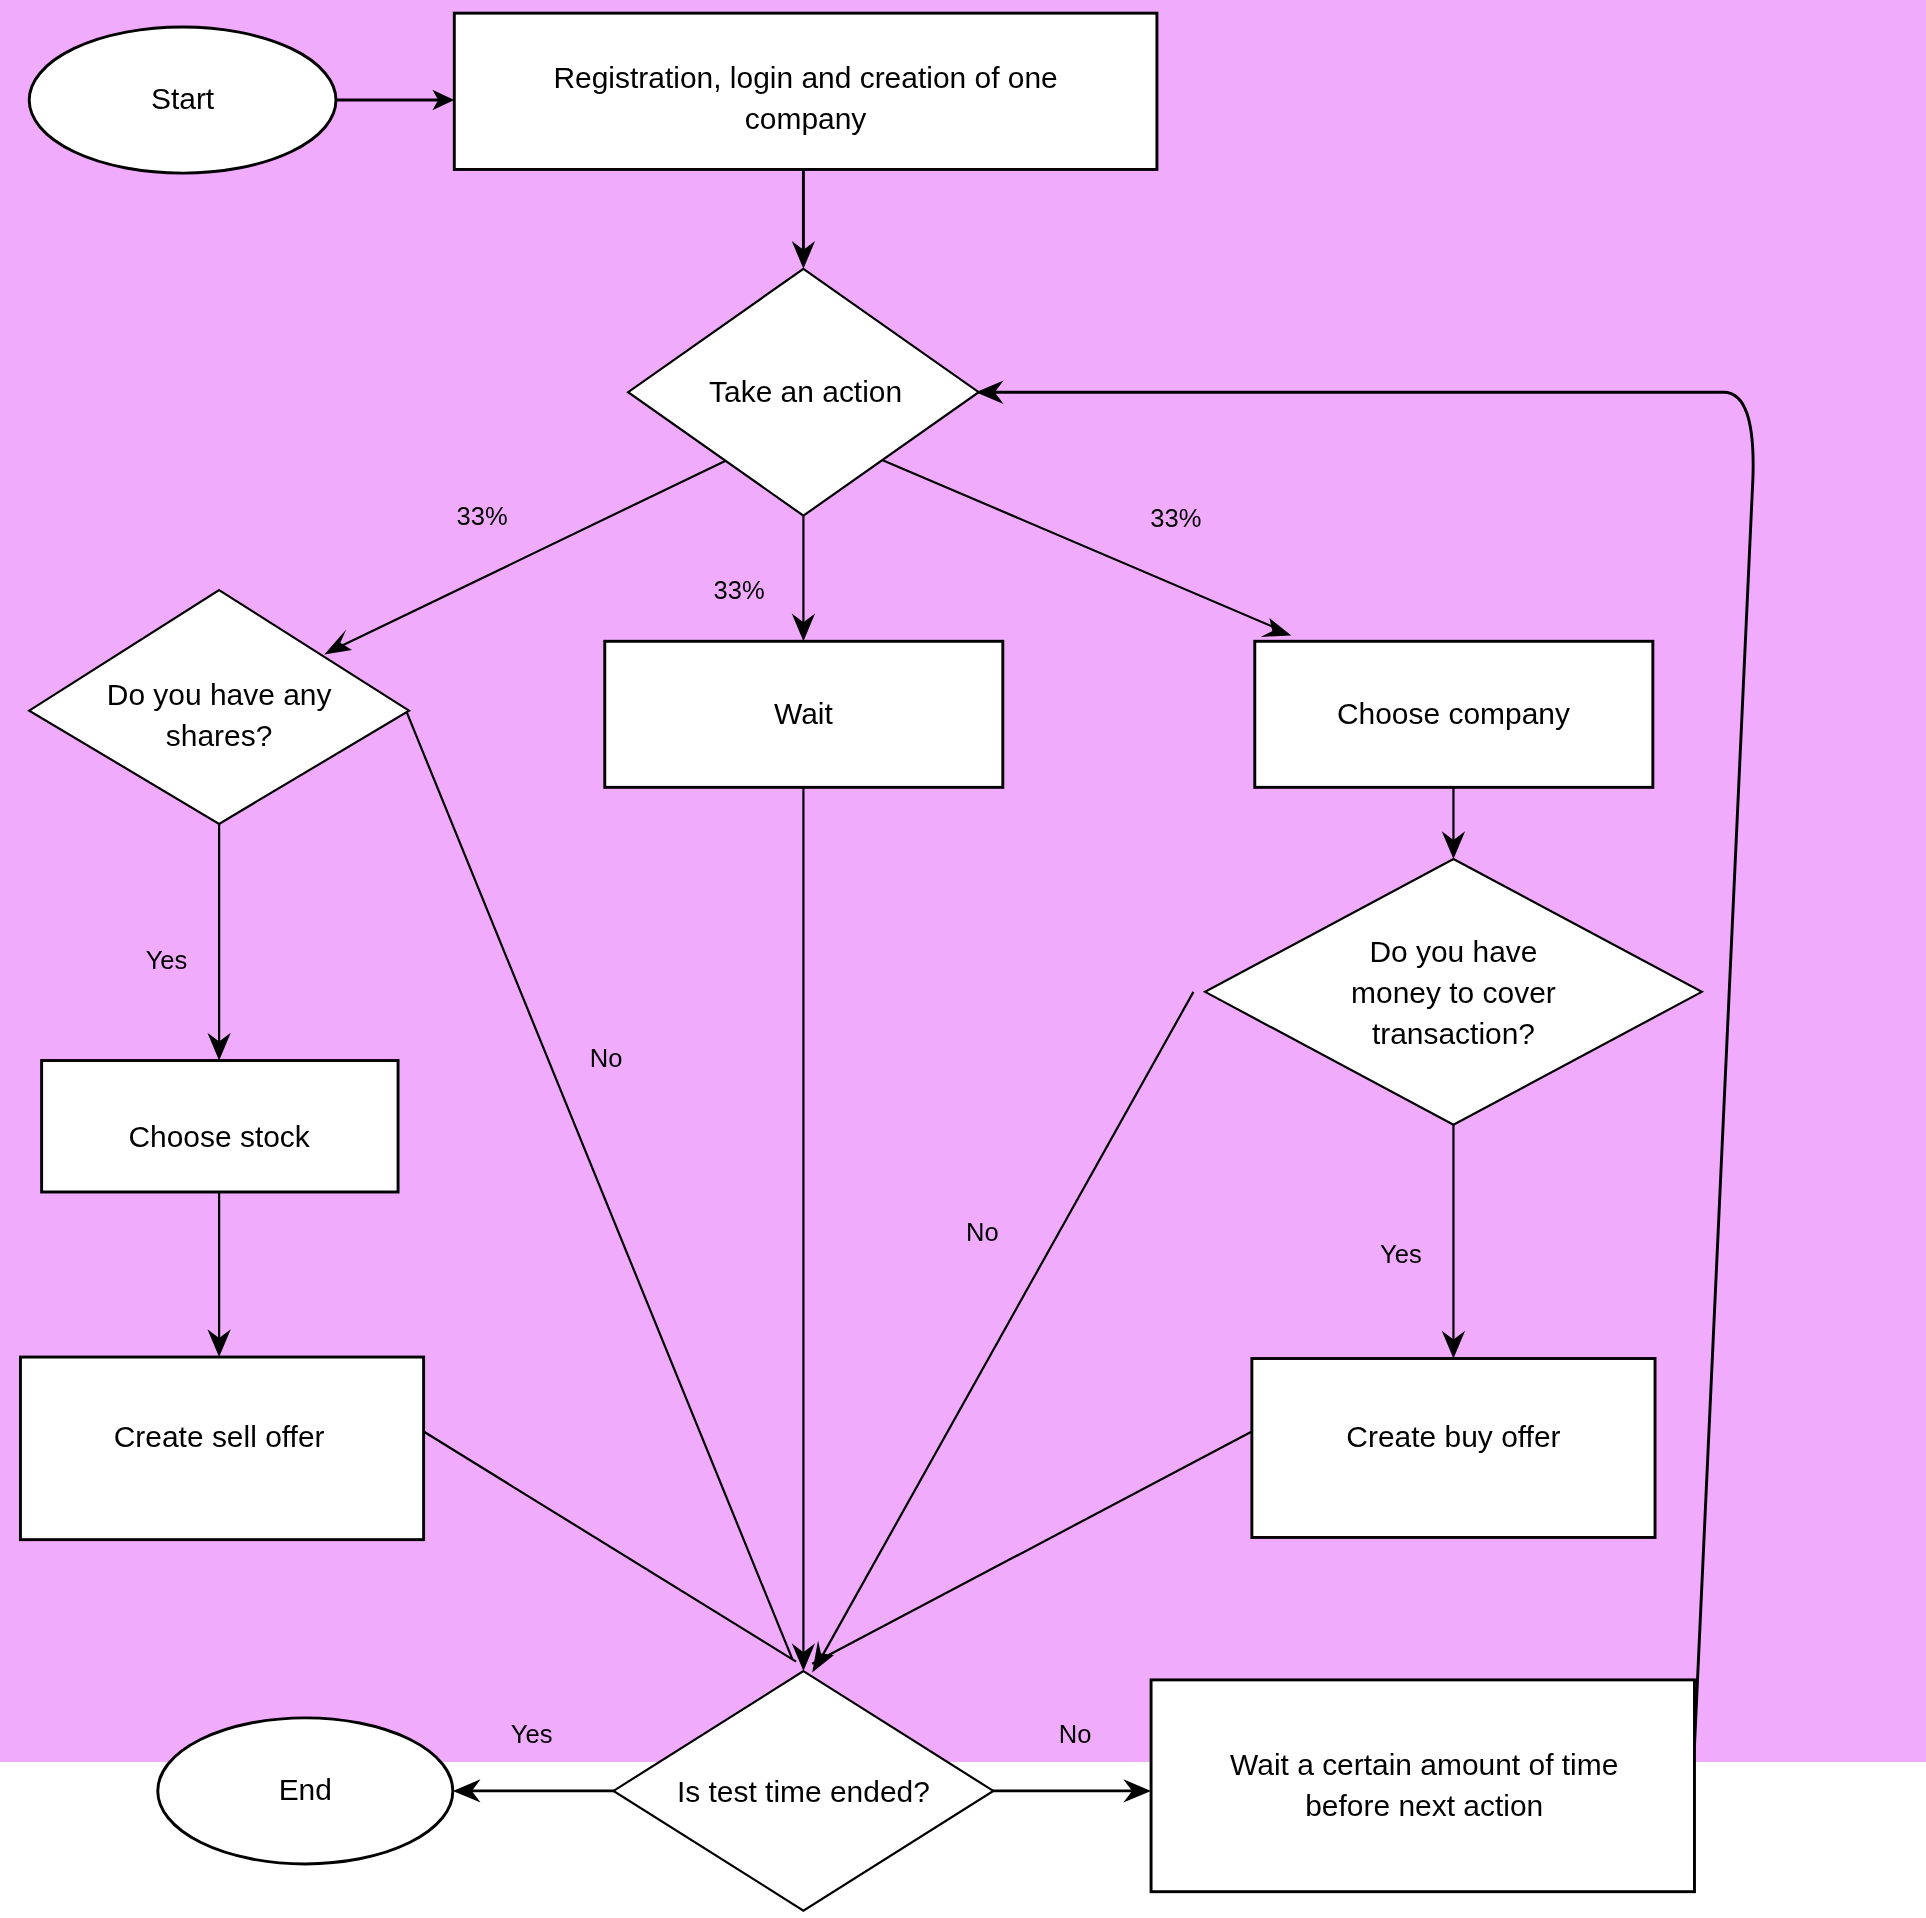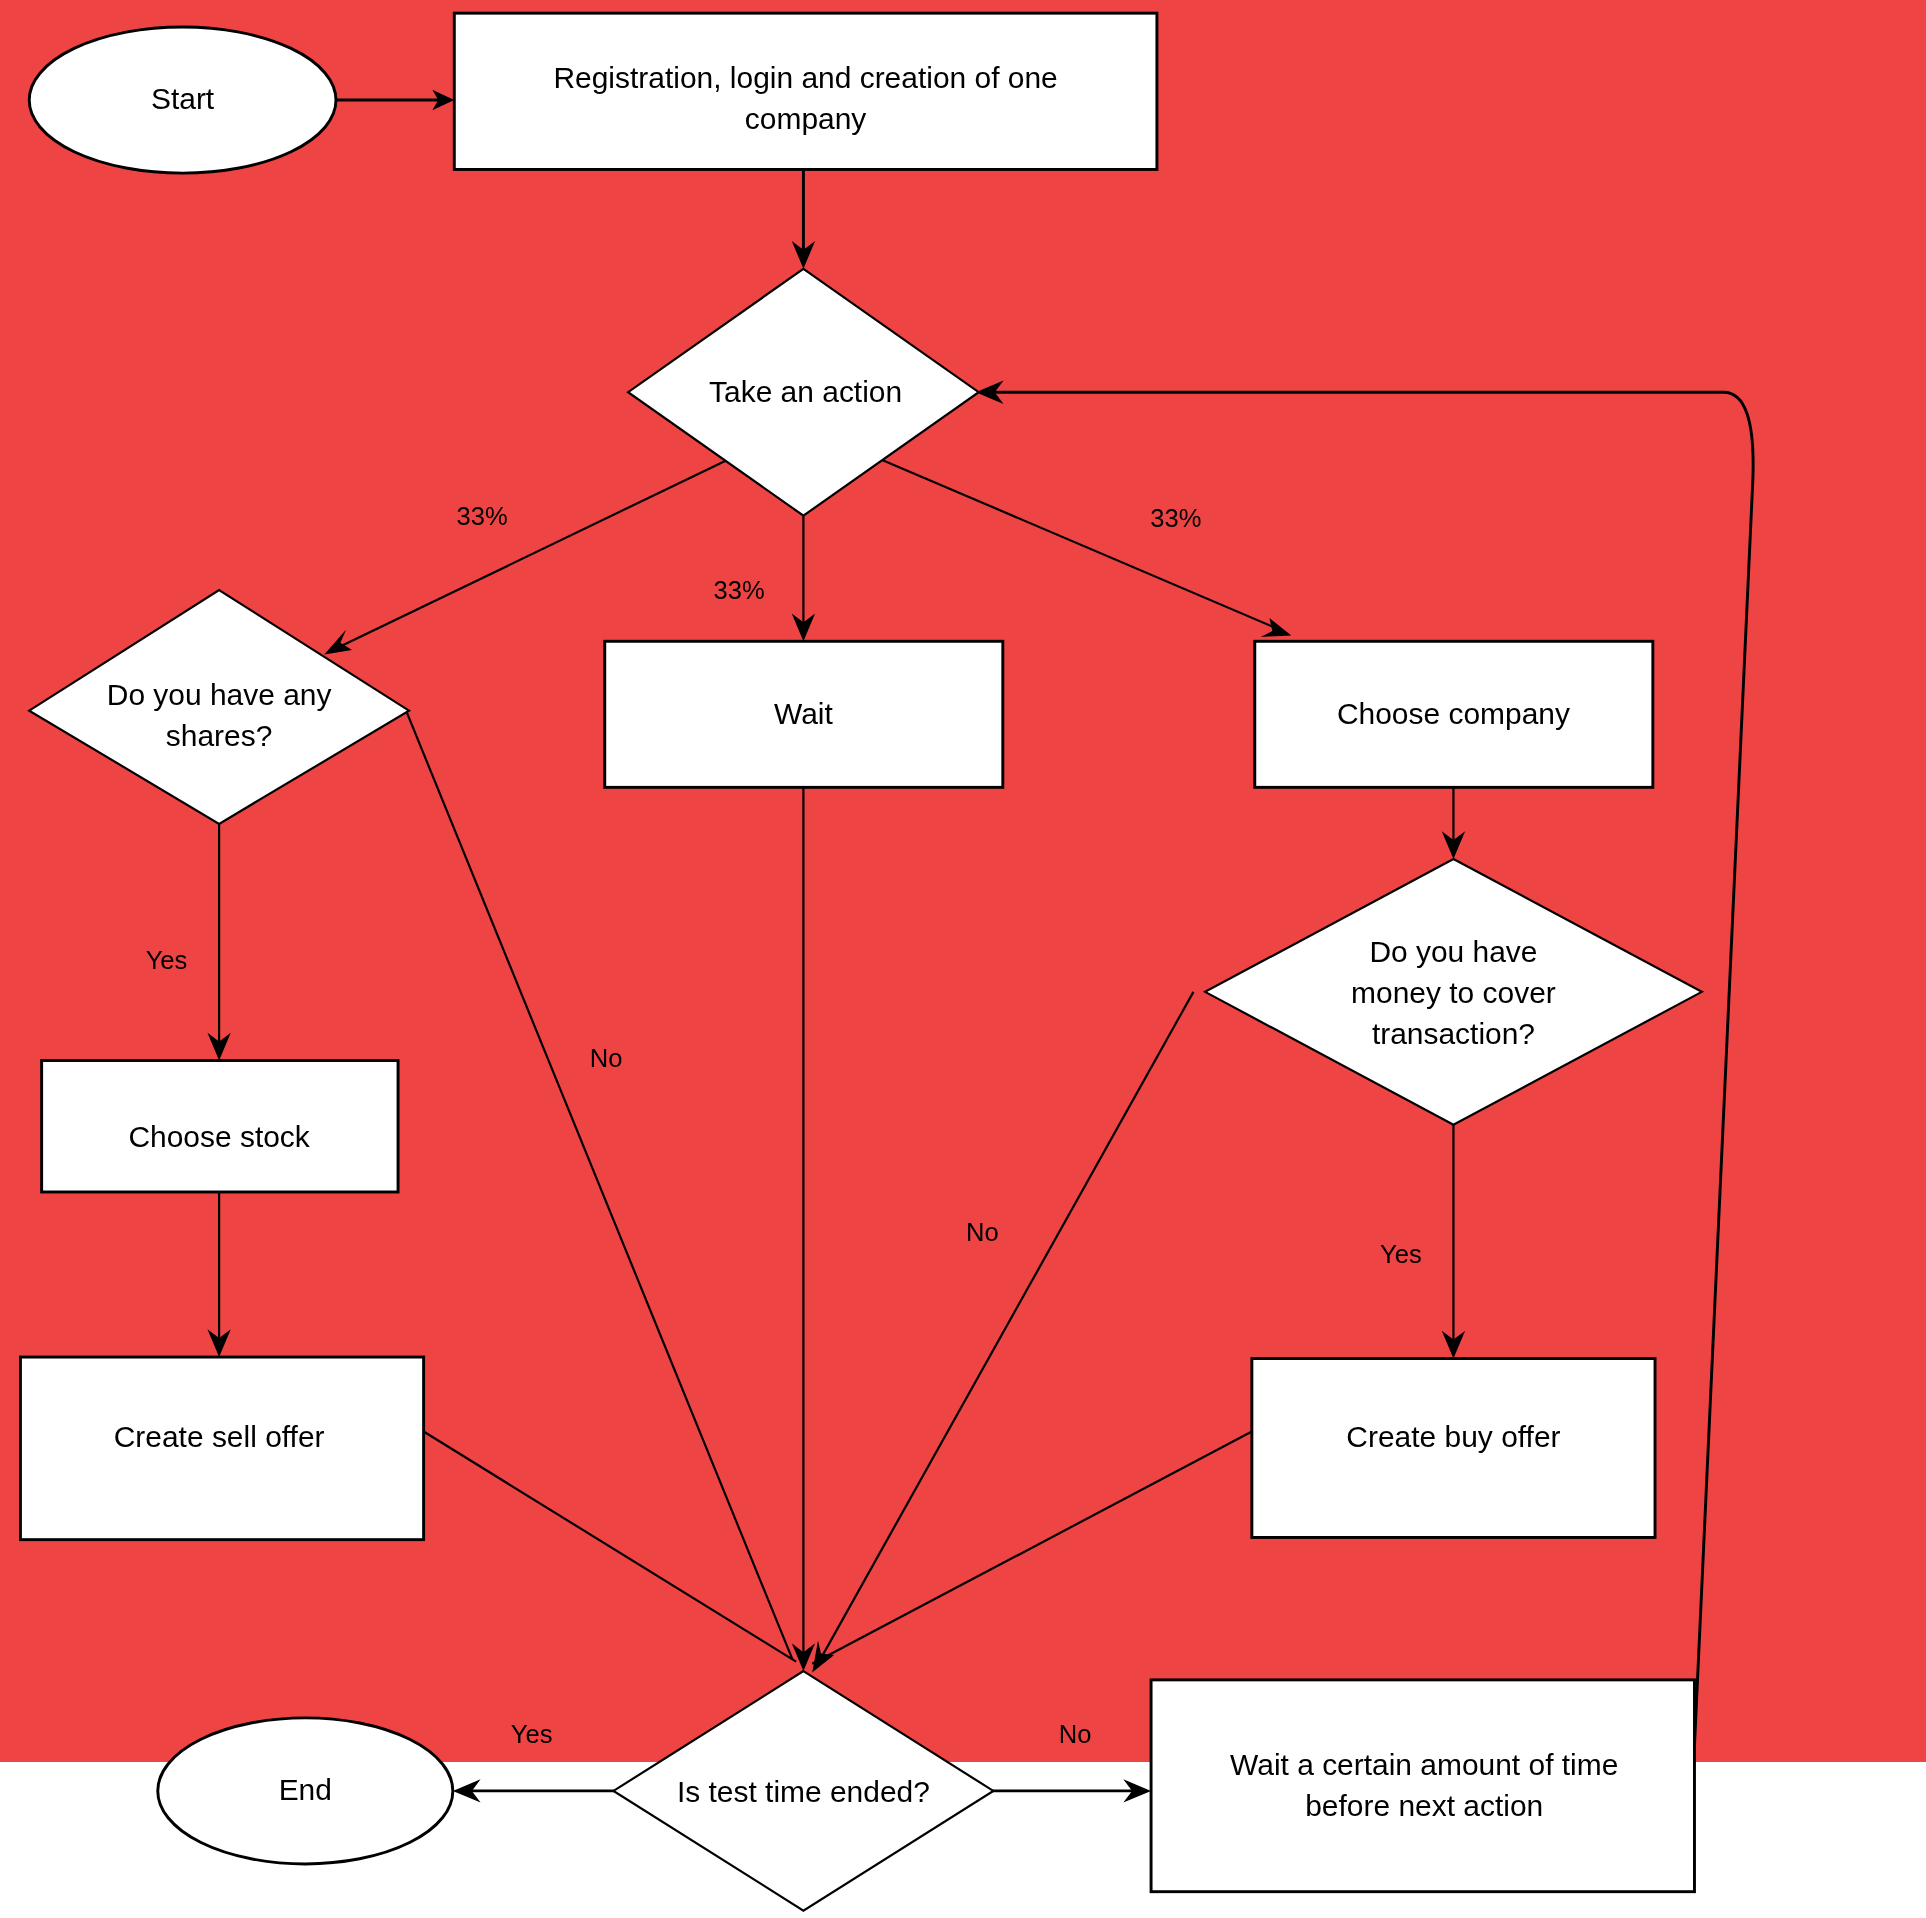--- a/index.html
+++ b/index.html
@@ -9,21 +9,21 @@
   }
   body {
     width: 1926px;
     height: 1918px;
     font-family: "Liberation Sans", sans-serif;
   }
   #flowchart-root {
     position: relative;
     width: 1926px;
     height: 1762px;
-    background: #ef4444;
+    background: #f0abfc;
   }
   svg.diagram {
     display: block;
     width: 1926px;
     height: 1918px;
   }
   .node-shape {
     fill: #ffffff;
     stroke: #000000;
     stroke-width: 4;

